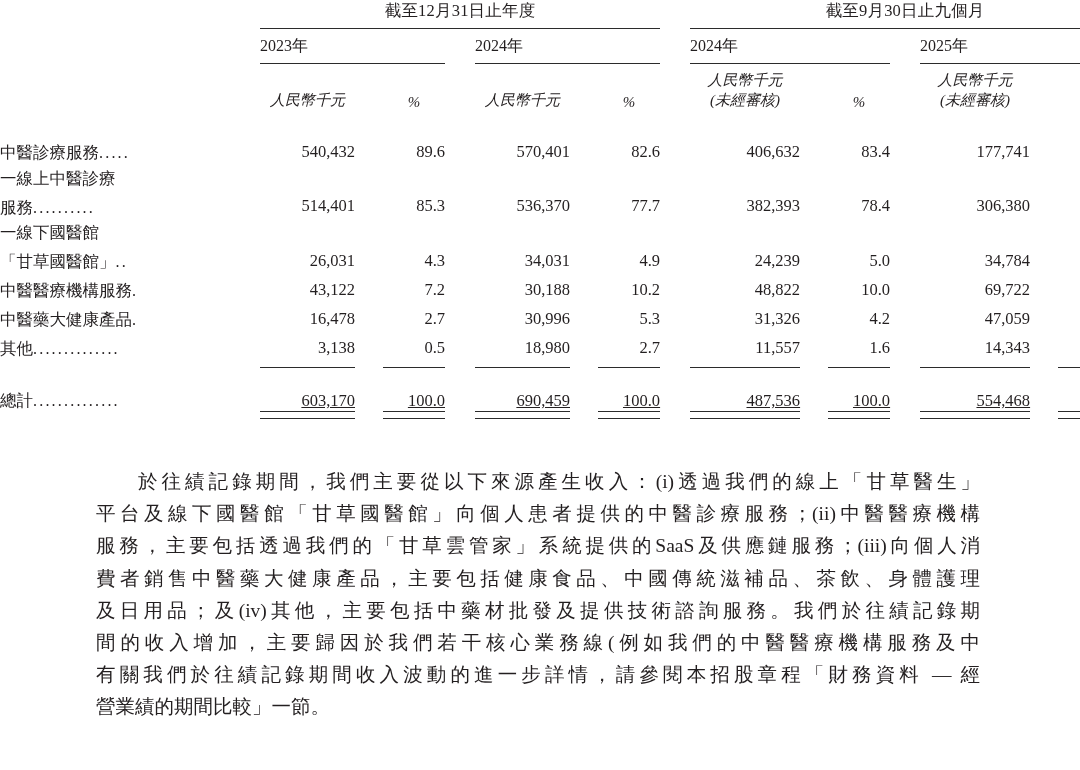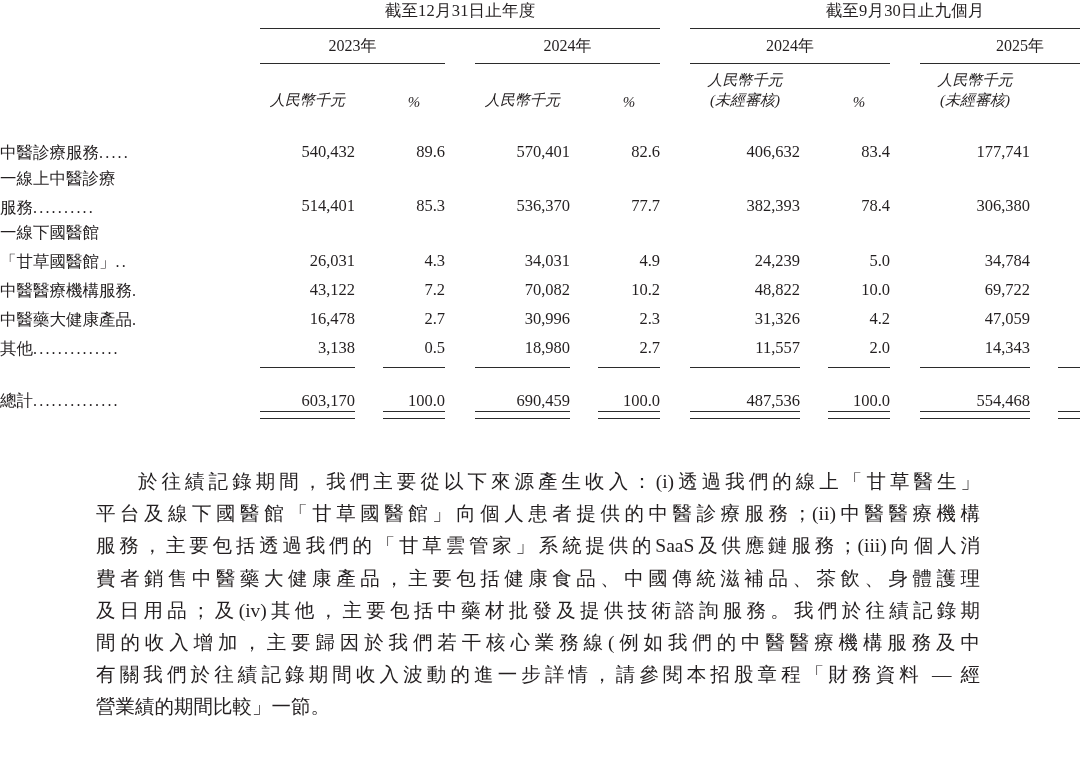--- a/index.html
+++ b/index.html
@@ -55,21 +55,20 @@
     letter-spacing: 0.2px;
     padding-bottom: 6px !important;
     white-space: nowrap;
   }
   .rule-under-group {
     border-bottom: 1.6px solid #2b2b2b;
   }
 
   
   .yr {
-    text-align: center;
     font-size: 16px;
     font-weight: bold;
     padding-top: 7px !important;
     padding-bottom: 6px !important;
     white-space: nowrap;
   }
   .rule-under-yr {
     border-bottom: 1.5px solid #2b2b2b;
   }
 
@@ -134,20 +133,21 @@
     letter-spacing: 2.2px;
     font-weight: normal;
     font-size: 16px;
   }
   .total-num {
     font-size: 16.5px;
     font-weight: bold;
     text-align: right;
     white-space: nowrap;
     padding-top: 2px !important;
+    text-decoration: underline;
   }
   .dbl-rule {
     height: 7px;
     border-top: 1.6px solid #2b2b2b;
     border-bottom: 1.6px solid #2b2b2b;
     box-sizing: border-box;
   }
 
   
   .body-copy {
@@ -329,21 +329,21 @@
       <td class="num">6.3</td>
     </tr>
 
     <tr>
       <td class="row-label ind1"><span>中醫醫療機構服務</span><span class="leader">.</span></td>
       <td></td>
       <td class="num">43,122</td>
           <td></td>
       <td class="num">7.2</td>
           <td></td>
-      <td class="num">70,082</td>
+      <td class="num">30,188</td>
           <td></td>
       <td class="num">10.2</td>
           <td></td>
       <td class="num">48,822</td>
           <td></td>
       <td class="num">10.0</td>
           <td></td>
       <td class="num">69,722</td>
           <td></td>
       <td class="num">12.5</td>
@@ -351,21 +351,21 @@
 
     <tr>
       <td class="row-label ind1"><span>中醫藥大健康產品</span><span class="leader">.</span></td>
       <td></td>
       <td class="num">16,478</td>
           <td></td>
       <td class="num">2.7</td>
           <td></td>
       <td class="num">30,996</td>
           <td></td>
-      <td class="num">2.3</td>
+      <td class="num">5.3</td>
           <td></td>
       <td class="num">31,326</td>
           <td></td>
       <td class="num">4.2</td>
           <td></td>
       <td class="num">47,059</td>
           <td></td>
       <td class="num">8.5</td>
     </tr>
 
@@ -375,21 +375,21 @@
       <td class="num">3,138</td>
           <td></td>
       <td class="num">0.5</td>
           <td></td>
       <td class="num">18,980</td>
           <td></td>
       <td class="num">2.7</td>
           <td></td>
       <td class="num">11,557</td>
           <td></td>
-      <td class="num">2.0</td>
+      <td class="num">1.6</td>
           <td></td>
       <td class="num">14,343</td>
           <td></td>
       <td class="num">2.6</td>
     </tr>
 
     <tr>
       <td colspan="2"></td>
       <td class="rule-above-total"></td>
           <td></td>

